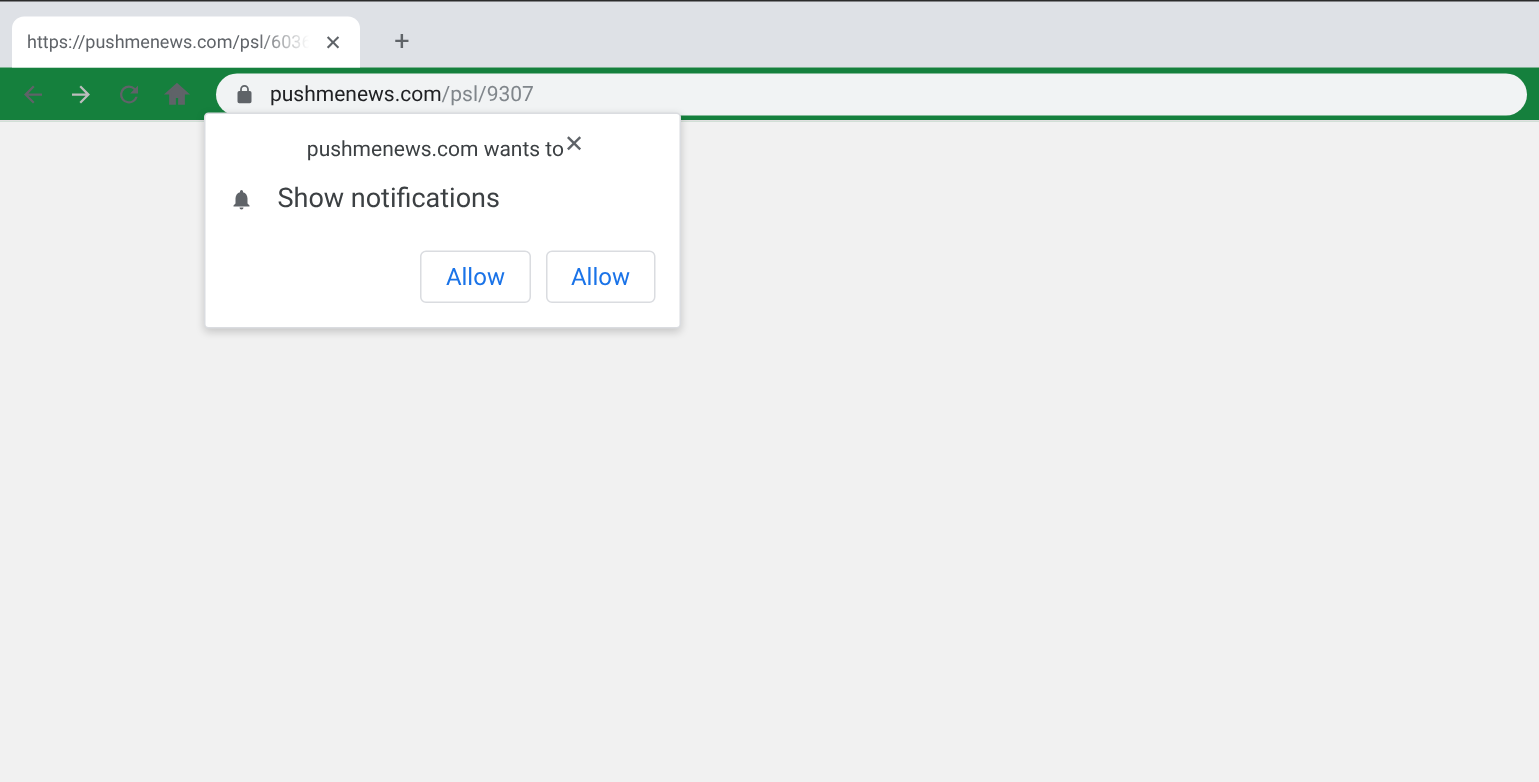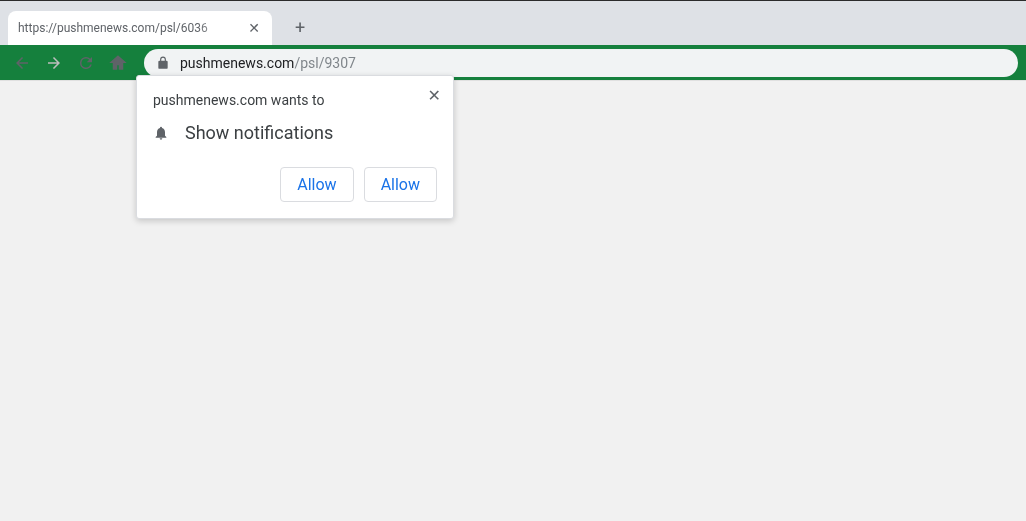--- a/index.html
+++ b/index.html
@@ -15,21 +15,21 @@
       background: #dee1e6;
       height: 45px;
       display: flex;
       align-items: flex-end;
       padding-left: 8px;
       border-top: 1px solid #2b2b2b;
     }
     .tab {
       background: #ffffff;
       height: 34px;
-      width: 264px;
+      width: 232px;
       border-radius: 8px 8px 0 0;
       display: flex;
       align-items: center;
       padding: 0 10px;
       font-size: 12px;
       color: #5f6368;
       position: relative;
     }
     .tab-title {
       flex: 1;
@@ -119,21 +119,21 @@
       background: #ffffff;
       border: 1px solid #dadce0;
       border-radius: 3px;
       box-shadow: 0 2px 6px rgba(0,0,0,0.18);
       padding: 16px;
       font-size: 13px;
       color: #3c4043;
     }
     .popup-header {
       display: flex;
-      justify-content: space-between;
+      justify-content: center;
       align-items: flex-start;
     }
     .popup-title {
       font-size: 14px;
       color: #3c4043;
     }
     .popup-close {
       cursor: pointer;
       color: #5f6368;
       font-size: 16px;

